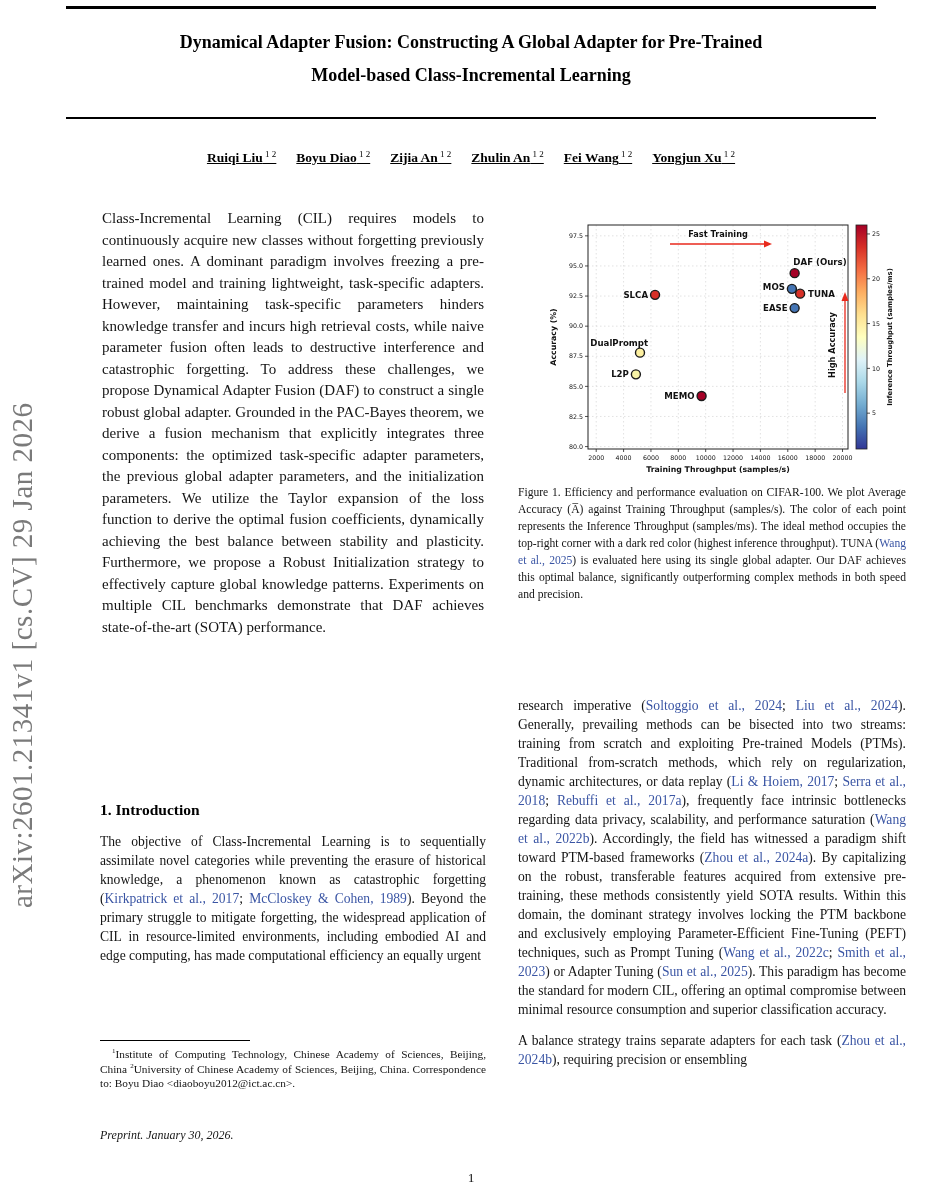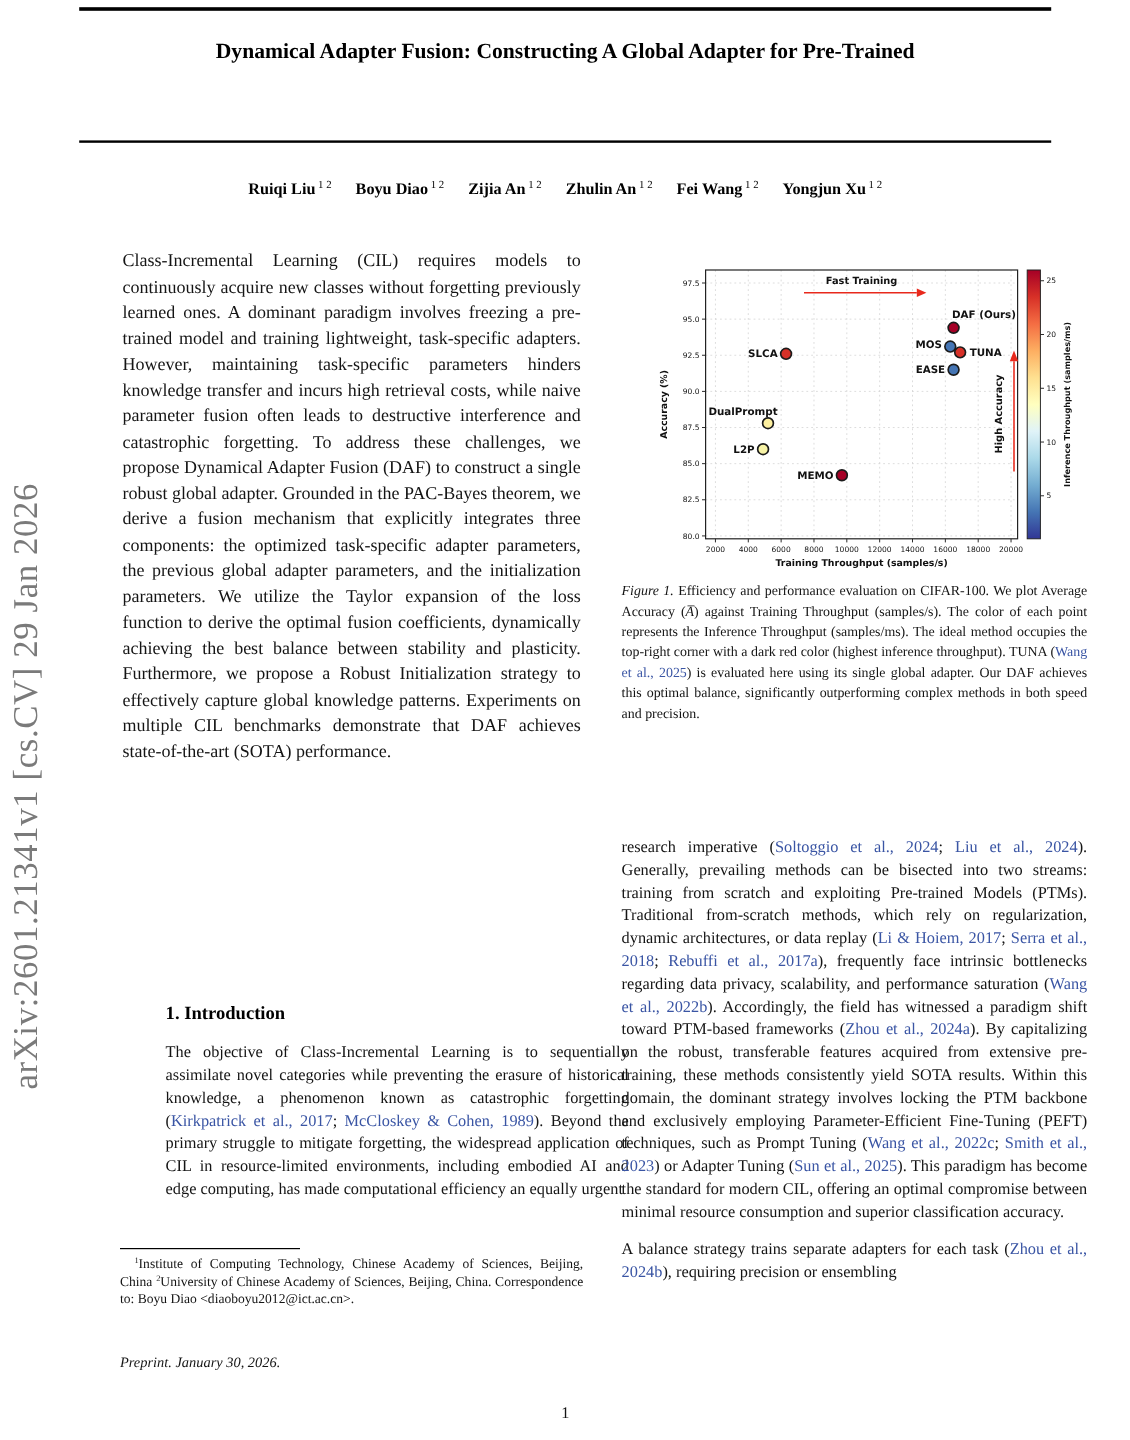--- a/index.html
+++ b/index.html
@@ -21,63 +21,64 @@
   }
 
   .paper-title{
     position:absolute;left:66px;top:26px;width:810px;
     text-align:center;font-weight:bold;font-size:18px;line-height:33px;color:#000;
   }
   .authors{
     position:absolute;left:66px;top:148px;width:810px;
     text-align:center;font-size:13.5px;font-weight:bold;color:#000;
   }
-  .authors .author{margin:0 10px;white-space:nowrap;}
+  .authors .author{margin:0 10px;white-space:nowrap;text-decoration:underline;}
   .authors sup{font-size:9px;font-weight:normal;}
 
   .col-left{position:absolute;left:100px;width:386px;}
   .col-right{position:absolute;left:518px;width:388px;}
 
   .abstract-block{top:208px;}
   .abstract-heading{text-align:center;font-size:15.5px;font-weight:bold;margin:0 0 14px 0;color:#000;}
   .abstract-text{font-size:15px;line-height:21.5px;text-align:justify;hyphens:auto;-webkit-hyphens:auto;margin:0 2px;}
 
-  .intro-block{top:836px;margin-left:38px;}
+  .intro-block{top:801px;}
   .section-heading{font-size:15.5px;font-weight:bold;margin:0 0 13px 0;color:#000;}
   .body-text{font-size:13.6px;line-height:19px;text-align:justify;hyphens:auto;-webkit-hyphens:auto;margin:0;}
 
   .footnote-block{top:1040px;}
   .footnote-rule{width:150px;height:1px;background:#000;margin:0 0 6px 0;}
   .footnote-text{font-size:11.3px;line-height:14.6px;text-align:justify;text-indent:12px;margin:0;}
   .preprint-note{position:absolute;left:100px;top:1128px;width:386px;font-size:12px;font-style:italic;}
 
   .figure-block{top:205px;}
   .figure-caption{font-size:11.6px;line-height:17px;text-align:justify;hyphens:auto;-webkit-hyphens:auto;margin:7px 0 0 0;}
 
   .right-paras{top:696px;}
   .body-text + .body-text{margin-top:12px;}
 
   .page-number{position:absolute;left:0;top:1170px;width:942px;text-align:center;font-size:13.5px;}
 
   .seg-cite{color:#3a55a4;}
-  .seg-it{font-style:italic;}
+  .seg-it{}
   .seg-sup{vertical-align:super;font-size:0.62em;line-height:0;}
 
   #figure-chart{display:block;}
   #figure-chart text{font-family:"DejaVu Sans",sans-serif;fill:#111;}
 </style>
 </head>
 <body>
 
 <div class="rule top-rule"></div>
 
 <div class="arxiv-banner">arXiv:2601.21341v1  [cs.CV]  29 Jan 2026</div>
 
 <div class="paper-title">
   <div>Dynamical Adapter Fusion: Constructing A Global Adapter for Pre-Trained</div>
+  <div>Model-based Class-Incremental Learning</div>
 </div>
 
 <div class="rule title-rule"></div>
 
 <div class="authors"><span class="author"><span>Ruiqi Liu</span><sup> 1 2</sup></span><span class="author"><span>Boyu Diao</span><sup> 1 2</sup></span><span class="author"><span>Zijia An</span><sup> 1 2</sup></span><span class="author"><span>Zhulin An</span><sup> 1 2</sup></span><span class="author"><span>Fei Wang</span><sup> 1 2</sup></span><span class="author"><span>Yongjun Xu</span><sup> 1 2</sup></span></div>
 
 <div class="col-left abstract-block">
   <p class="abstract-text">Class-Incremental Learning (CIL) requires models to continuously acquire new classes without forgetting previously learned ones. A dominant paradigm involves freezing a pre-trained model and training lightweight, task-specific adapters. However, maintaining task-specific parameters hinders knowledge transfer and incurs high retrieval costs, while naive parameter fusion often leads to destructive interference and catastrophic forgetting. To address these challenges, we propose Dynamical Adapter Fusion (DAF) to construct a single robust global adapter. Grounded in the PAC-Bayes theorem, we derive a fusion mechanism that explicitly integrates three components: the optimized task-specific adapter parameters, the previous global adapter parameters, and the initialization parameters. We utilize the Taylor expansion of the loss function to derive the optimal fusion coefficients, dynamically achieving the best balance between stability and plasticity. Furthermore, we propose a Robust Initialization strategy to effectively capture global knowledge patterns. Experiments on multiple CIL benchmarks demonstrate that DAF achieves state-of-the-art (SOTA) performance.</p>
 </div>
 

